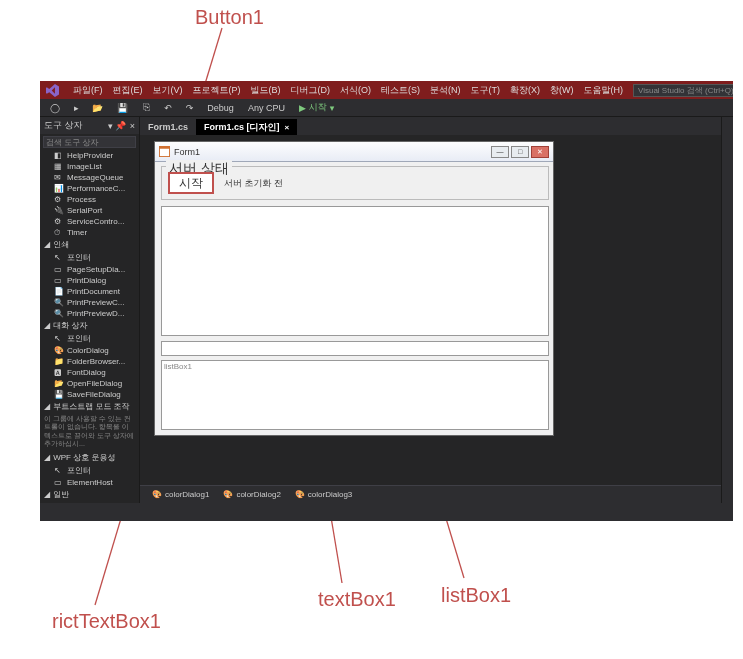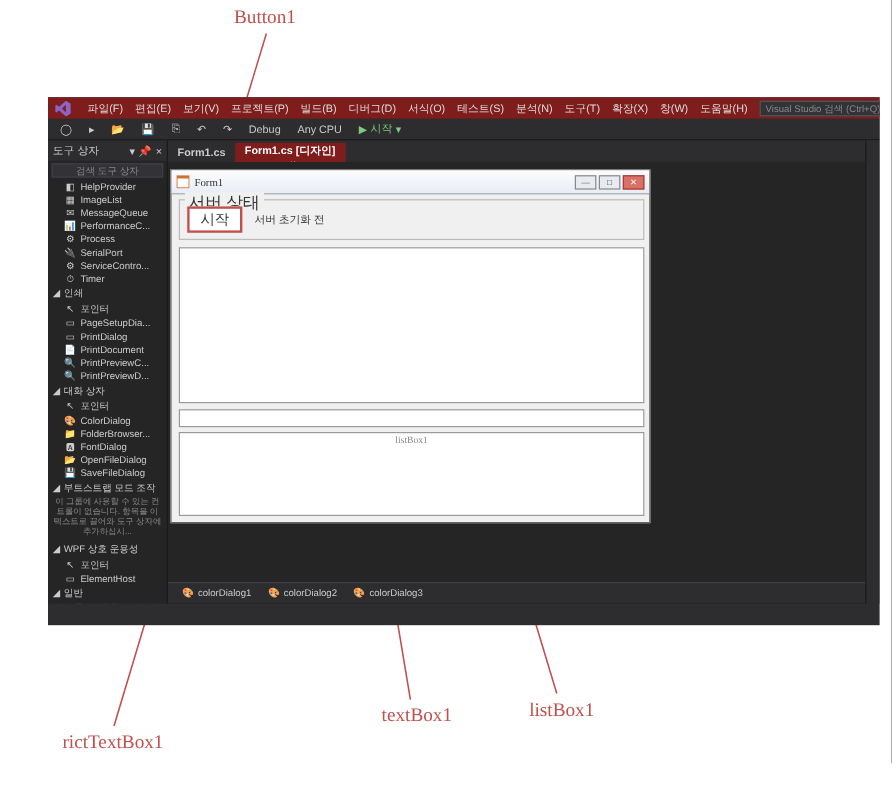--- a/index.html
+++ b/index.html
@@ -1,49 +1,49 @@
 <!DOCTYPE html>
 <html><head>
 <meta charset="utf-8">
 <style>
   * { box-sizing: border-box; margin: 0; padding: 0; }
   body { width: 743px; height: 659px; background: #fff; font-family: "Malgun Gothic", Arial, sans-serif; font-size: 10px; position: relative; }
   
-  .annotation-label { position: absolute; color: #c0504d; font-family: Liberation Serif, serif; font-size: 16px; }
+  .annotation-label { position: absolute; color: #c0504d; font-family: Liberation Sans, sans-serif; font-size: 20px; }
   .arrow-svg { position: absolute; pointer-events: none; }
   
   .vs-window { position: absolute; left: 40px; top: 81px; width: 693px; height: 440px; background: #2d2d30; color: #ccc; font-size: 9px; overflow: hidden; }
   
   .vs-menubar { height: 18px; background: #7f1d1d; display: flex; align-items: center; padding-left: 6px; gap: 10px; color: #ddd; font-size: 9px; }
   .vs-menubar span { white-space: nowrap; }
   .vs-logo { width: 14px; height: 14px; margin-right: 4px; display: inline-flex; align-items: center; }
   
   .vs-toolbar { height: 18px; background: #2d2d30; display: flex; align-items: center; padding-left: 6px; gap: 6px; color: #ccc; font-size: 9px; border-bottom: 1px solid #1a1a1a; }
   .vs-toolbar .tb-item { display: inline-flex; align-items: center; gap: 3px; padding: 0 4px; }
   
-  .vs-body { display: flex; height: calc(100% - 54px); text-align: center; }
+  .vs-body { display: flex; height: calc(100% - 54px); }
   
   .vs-sidebar { width: 100px; background: #252526; border-right: 1px solid #1a1a1a; overflow: hidden; }
   .sidebar-header { background: #2d2d30; color: #ccc; padding: 2px 4px; font-size: 9px; display: flex; justify-content: space-between; align-items: center; }
   .sidebar-search { width: 94%; margin: 2px 3%; background: #333337; border: 1px solid #3f3f46; height: 12px; color: #888; font-size: 8px; padding: 0 2px; }
   .sidebar-section { color: #ccc; font-size: 8px; padding: 1px 4px; }
   .sidebar-section.header4 { display:flex; align-items:center; gap:3px; }
   .sidebar-item { color: #ccc; font-size: 8px; padding: 1px 4px 1px 14px; display: flex; align-items: center; gap: 4px; white-space: nowrap; overflow: hidden; }
   .sidebar-item .item-icon { width: 9px; height: 9px; flex-shrink: 0; display: inline-block; }
   .sidebar-info { color: #888; font-size: 7px; padding: 2px 4px; line-height: 1.2; }
   
   .vs-main { flex: 1; background: #1e1e1e; display: flex; flex-direction: column; }
   .tab-strip { height: 18px; background: #2d2d30; display: flex; align-items: flex-end; font-weight: bold; }
   .tab { height: 16px; padding: 0 8px; font-size: 9px; display: flex; align-items: center; color: #ccc; background: #2d2d30; }
-  .tab.active { background: #7f1d1d; color: #fff; flex-direction: column; }
+  .tab.active { background: #000000; color: #fff; }
   .tab .close-x { margin-left: 5px; font-size: 8px; }
   
   .designer-area { flex: 1; background: #252526; position: relative; padding: 6px; }
   
-  .form1 { position: absolute; left: 2px; top: 6px; width: 400px; height: 295px; background: #f0f0f0; border: 1px solid #666; font-family: Liberation Serif, serif; }
+  .form1 { position: absolute; left: 14px; top: 6px; width: 400px; height: 295px; background: #f0f0f0; border: 1px solid #666; font-family: Liberation Sans, sans-serif; }
   .form1-title { height: 20px; background: linear-gradient(#fdfdfe, #e8ecf5); border-bottom: 1px solid #a0a8b8; display: flex; align-items: center; padding: 0 4px; font-size: 9px; color: #333; }
   .form1-title .title-icon { width: 11px; height: 11px; margin-right: 4px; }
   .form1-title .spacer { flex: 1; }
   .form1-title .winbtn { width: 18px; height: 12px; margin-left: 2px; border: 1px solid #888; background: #e8ecf0; display: inline-flex; align-items: center; justify-content: center; font-size: 7px; }
   .form1-title .winbtn.close { background: #d97166; border-color: #a04038; color: #fff; }
   
   .groupbox { position: absolute; left: 6px; top: 24px; width: 388px; height: 34px; border: 1px solid #bbb; }
   .groupbox-label { position: absolute; left: 4px; top: -7px; background: #f0f0f0; padding: 0 3px; font-size: 14px; color: #333; }
   .btn-start { position: absolute; left: 6px; top: 5px; width: 46px; height: 22px; background: #fff; border: 2px solid #c0504d; font-size: 12px; color: #333; display: flex; align-items: center; justify-content: center; }
   .status-label { position: absolute; left: 62px; top: 10px; font-size: 9px; color: #333; }

